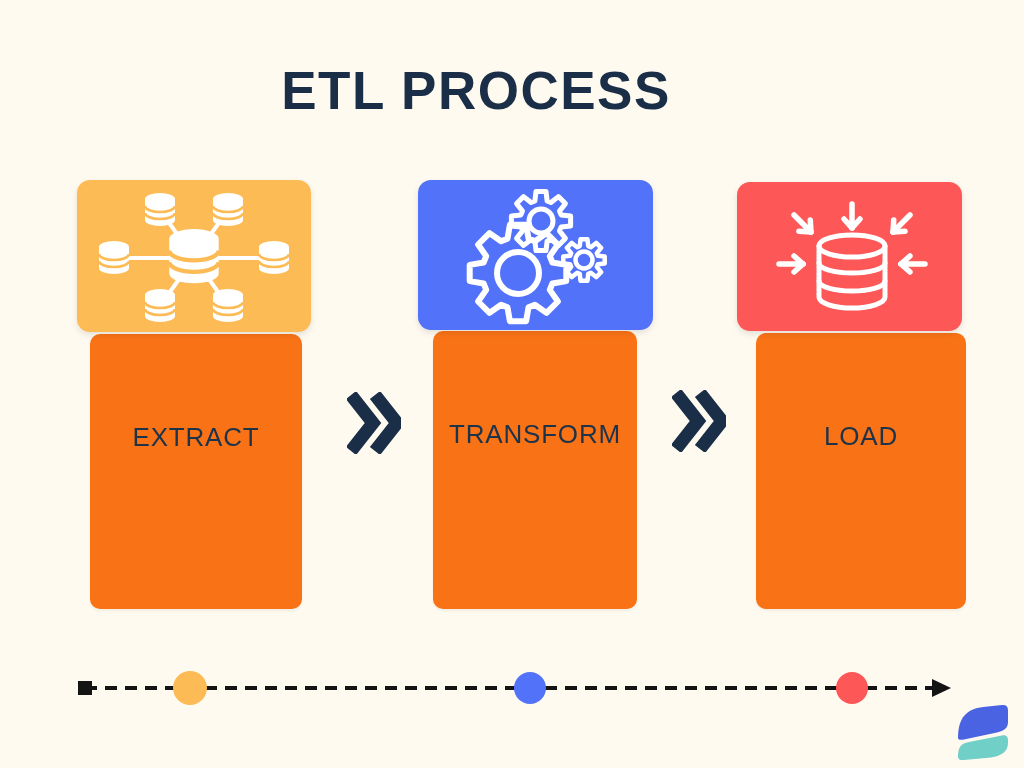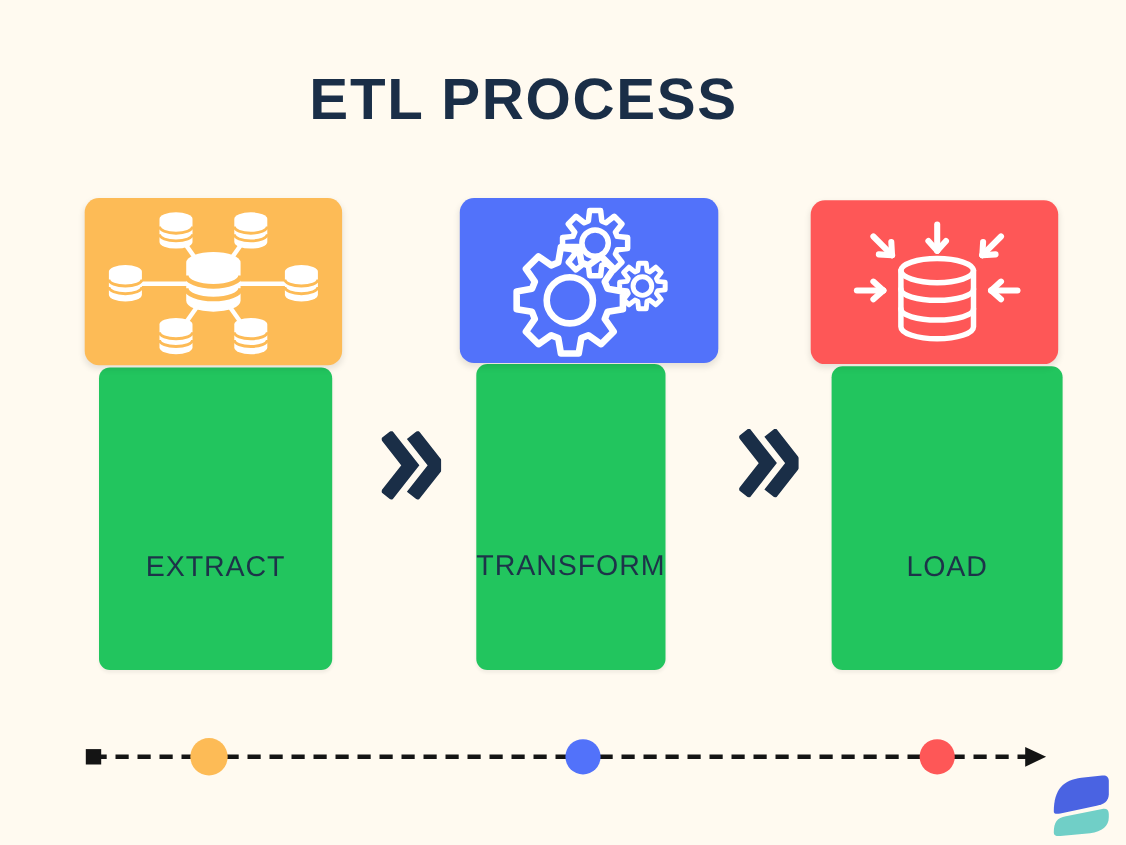--- a/index.html
+++ b/index.html
@@ -13,33 +13,33 @@
     text-align:center;font-size:53px;font-weight:800;
     letter-spacing:1.5px;color:#1A2E47;
   }
   .stage-header{
     position:absolute;border-radius:13px;z-index:2;
     box-shadow:0 3px 6px rgba(0,0,0,0.10);
     display:flex;align-items:center;justify-content:center;
   }
   .stage-body{
     position:absolute;border-radius:10px;z-index:1;
-    background:#22c55e;
-    display:flex;justify-content:center;align-items:center;
+    background:#f97316;
+    display:flex;justify-content:center;align-items:flex-start;
     box-shadow:0 2px 3px rgba(0,0,0,0.05);
   }
   .stage-label{
     padding-top:88px;font-size:26px;letter-spacing:0.8px;
     color:#1D3349;font-weight:400;
   }
   .h1{left:77px;top:180px;width:234px;height:152px;}
   .h2{left:418px;top:180px;width:235px;height:150px;}
   .h3{left:737px;top:182px;width:225px;height:149px;}
   .b1{left:90px;top:334px;width:212px;height:275px;}
-  .b2{left:433px;top:331px;width:172px;height:278px;}
+  .b2{left:433px;top:331px;width:204px;height:278px;}
   .b3{left:756px;top:333px;width:210px;height:276px;}
   .chevron{position:absolute;z-index:3;}
   .ch1{left:347px;top:392px;}
   .ch2{left:672px;top:390px;}
   .timeline{position:absolute;left:60px;top:658px;z-index:2;}
   .logo{position:absolute;left:950px;top:700px;z-index:2;}
 </style>
 </head>
 <body>
 

